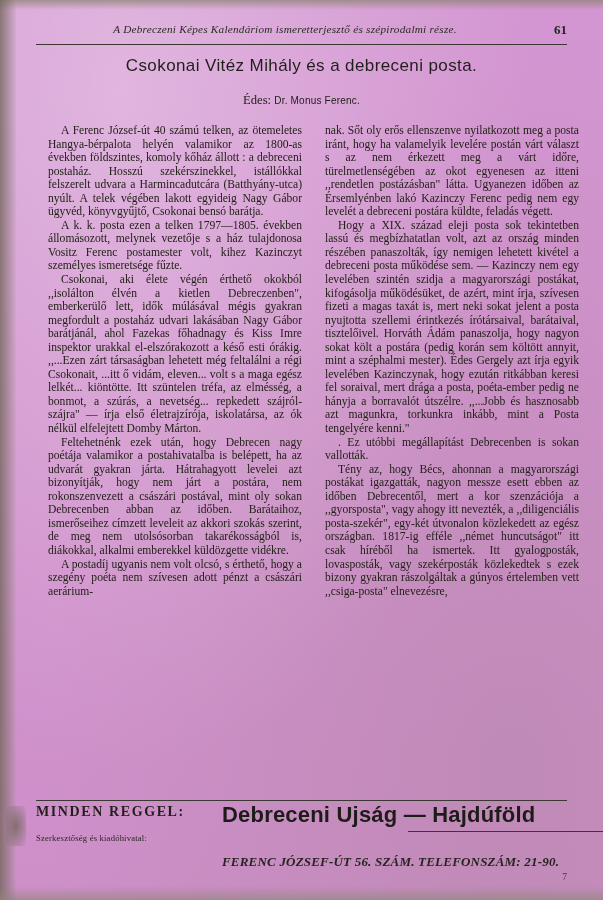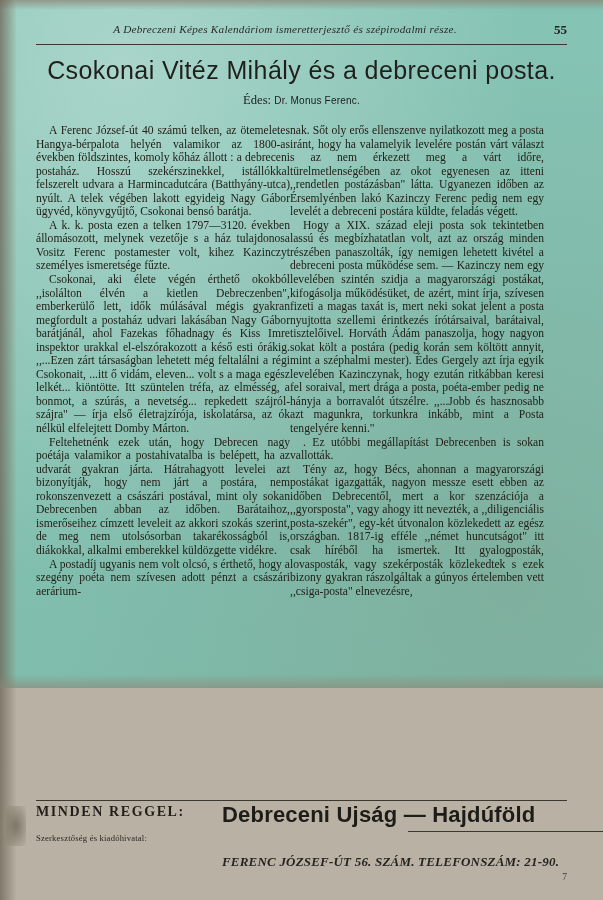--- a/index.html
+++ b/index.html
@@ -9,22 +9,22 @@
   }
   body {
     width: 603px;
     height: 900px;
     overflow: hidden;
     font-family: "Liberation Serif", serif;
   }
   .page {
     position: relative;
     width: 603px;
-    height: 688px;
-    background: #14b8a6;
+    height: 900px;
+    background: #d946ef;
     box-sizing: border-box;
   }
   
   .paper-tint {
     position: absolute;
     inset: 0;
     background:
       radial-gradient(ellipse at 20% 10%, rgba(255,255,255,0.30), rgba(255,255,255,0) 60%),
       radial-gradient(ellipse at 85% 85%, rgba(120,110,90,0.18), rgba(255,255,255,0) 65%),
       linear-gradient(180deg, rgba(208,203,190,0.6), rgba(199,192,176,0.6));
@@ -76,21 +76,21 @@
   }
 
   
   .title {
     position: absolute;
     left: 36px;
     top: 56px;
     width: 531px;
     text-align: center;
     font-family: "Liberation Sans", sans-serif;
-    font-size: 25px;
+    font-size: 17px;
     letter-spacing: 0.4px;
     color: #211f1c;
   }
   .byline {
     position: absolute;
     left: 36px;
     top: 93px;
     width: 531px;
     text-align: center;
     font-size: 12.6px;
@@ -102,25 +102,26 @@
   .byline .bl-name {
     font-family: "Liberation Sans", sans-serif;
     font-weight: normal;
     font-size: 10px;
     letter-spacing: 0.2px;
   }
 
   
   .cols {
     position: absolute;
-    left: 36px;
+    left: 48px;
     top: 124px;
     width: 531px;
     height: 660px;
     display: flex;
+    gap: 23px;
   }
   .col {
     width: 254px;
     font-size: 11.6px;
     line-height: 13.55px;
     text-align: justify;
     color: #232119;
     font-family: "Liberation Serif", serif;
     hyphens: auto;
   }
@@ -246,34 +247,34 @@
 </style>
 </head>
 <body>
 
 <div class="page">
   <div class="paper-tint"></div>
   <div class="content">
 
     <div class="runhead">
       <div class="rh-text">A Debreczeni Képes Kalendáriom ismeretterjesztő és szépirodalmi része.</div>
-      <div class="rh-page">55</div>
+      <div class="rh-page">61</div>
     </div>
     <div class="rule-top"></div>
 
     <div class="title">Csokonai Vitéz Mihály és a debreceni posta.</div>
     <div class="byline">
       <span class="bl-label">Édes:</span>
       <span class="bl-name">Dr. Monus Ferenc.</span>
     </div>
 
     <div class="cols">
       <div class="col">
         <p>A Ferenc József-út 40 számú telken, az ötemeletes Hangya-bérpalota helyén valamikor az 1800-as években földszintes, komoly kőház állott : a debreceni postaház. Hosszú szekérszinekkel, istállókkal felszerelt udvara a Harmincadutcára (Batthyány-utca) nyúlt. A telek végében lakott egyideig Nagy Gábor ügyvéd, könyvgyűjtő, Csokonai bensó barátja.</p>
-        <p>A k. k. posta ezen a telken 1797—3120. években állomásozott, melynek vezetője s a ház tulajdonosa Vositz Ferenc postamester volt, kihez Kazinczyt személyes ismeretsége fűzte.</p>
+        <p>A k. k. posta ezen a telken 1797—1805. években állomásozott, melynek vezetője s a ház tulajdonosa Vositz Ferenc postamester volt, kihez Kazinczyt személyes ismeretsége fűzte.</p>
         <p>Csokonai, aki élete végén érthető okokból ,,isolálton élvén a kietlen Debreczenben", emberkerülő lett, idők múlásával mégis gyakran megfordult a postaház udvari lakásában Nagy Gábor barátjánál, ahol Fazekas főhadnagy és Kiss Imre inspektor urakkal el-elszórakozott a késő esti órákig. ,,...Ezen zárt társaságban lehetett még feltalálni a régi Csokonait, ...itt ő vidám, eleven... volt s a maga egész lelkét... kiöntötte. Itt szüntelen tréfa, az elmésség, a bonmot, a szúrás, a nevetség... repkedett szájról-szájra" — írja első életrajzírója, iskolatársa, az ók nélkül elfelejtett Domby Márton.</p>
         <p>Feltehetnénk ezek után, hogy Debrecen nagy poétája valamikor a postahivatalba is belépett, ha az udvarát gyakran járta. Hátrahagyott levelei azt bizonyítják, hogy nem járt a postára, nem rokonszenvezett a császári postával, mint oly sokan Debrecenben abban az időben. Barátaihoz, ismerőseihez címzett leveleit az akkori szokás szerint, de meg nem utolsósorban takarékosságból is, diákokkal, alkalmi emberekkel küldözgette vidékre.</p>
         <p>A postadíj ugyanis nem volt olcsó, s érthető, hogy a szegény poéta nem szívesen adott pénzt a császári aerárium-</p>
       </div>
       <div class="col">
         <p class="noindent">nak. Sőt oly erős ellenszenve nyilatkozott meg a posta iránt, hogy ha valamelyik levelére postán várt választ s az nem érkezett meg a várt időre, türelmetlenségében az okot egyenesen az itteni ,,rendetlen postázásban" látta. Ugyanezen időben az Érsemlyénben lakó Kazinczy Ferenc pedig nem egy levelét a debreceni postára küldte, feladás végett.</p>
         <p>Hogy a XIX. század eleji posta sok tekintetben lassú és megbízhatatlan volt, azt az ország minden részében panaszolták, így nemigen lehetett kivétel a debreceni posta működése sem. — Kazinczy nem egy levelében szintén szidja a magyarországi postákat, kifogásolja működésüket, de azért, mint írja, szívesen fizeti a magas taxát is, mert neki sokat jelent a posta nyujtotta szellemi érintkezés írótársaival, barátaival, tisztelőivel. Horváth Ádám panaszolja, hogy nagyon sokat költ a postára (pedig korán sem költött annyit, mint a széphalmi mester). Édes Gergely azt írja egyik levelében Kazinczynak, hogy ezután ritkábban keresi fel soraival, mert drága a posta, poéta-ember pedig ne hányja a borravalót útszélre. ,,...Jobb és hasznosabb azt magunkra, torkunkra inkább, mint a Posta tengelyére kenni."</p>
         <p>. Ez utóbbi megállapítást Debrecenben is sokan vallották.</p>
         <p>Tény az, hogy Bécs, ahonnan a magyarországi postákat igazgatták, nagyon messze esett ebben az időben Debrecentől, mert a kor szenzációja a ,,gyorsposta", vagy ahogy itt nevezték, a ,,diligenciális posta-szekér", egy-két útvonalon közlekedett az egész országban. 1817-ig efféle ,,német huncutságot" itt csak híréből ha ismertek. Itt gyalogposták, lovasposták, vagy szekérposták közlekedtek s ezek bizony gyakran rászolgáltak a gúnyos értelemben vett ,,csiga-posta" elnevezésre,</p>
       </div>

